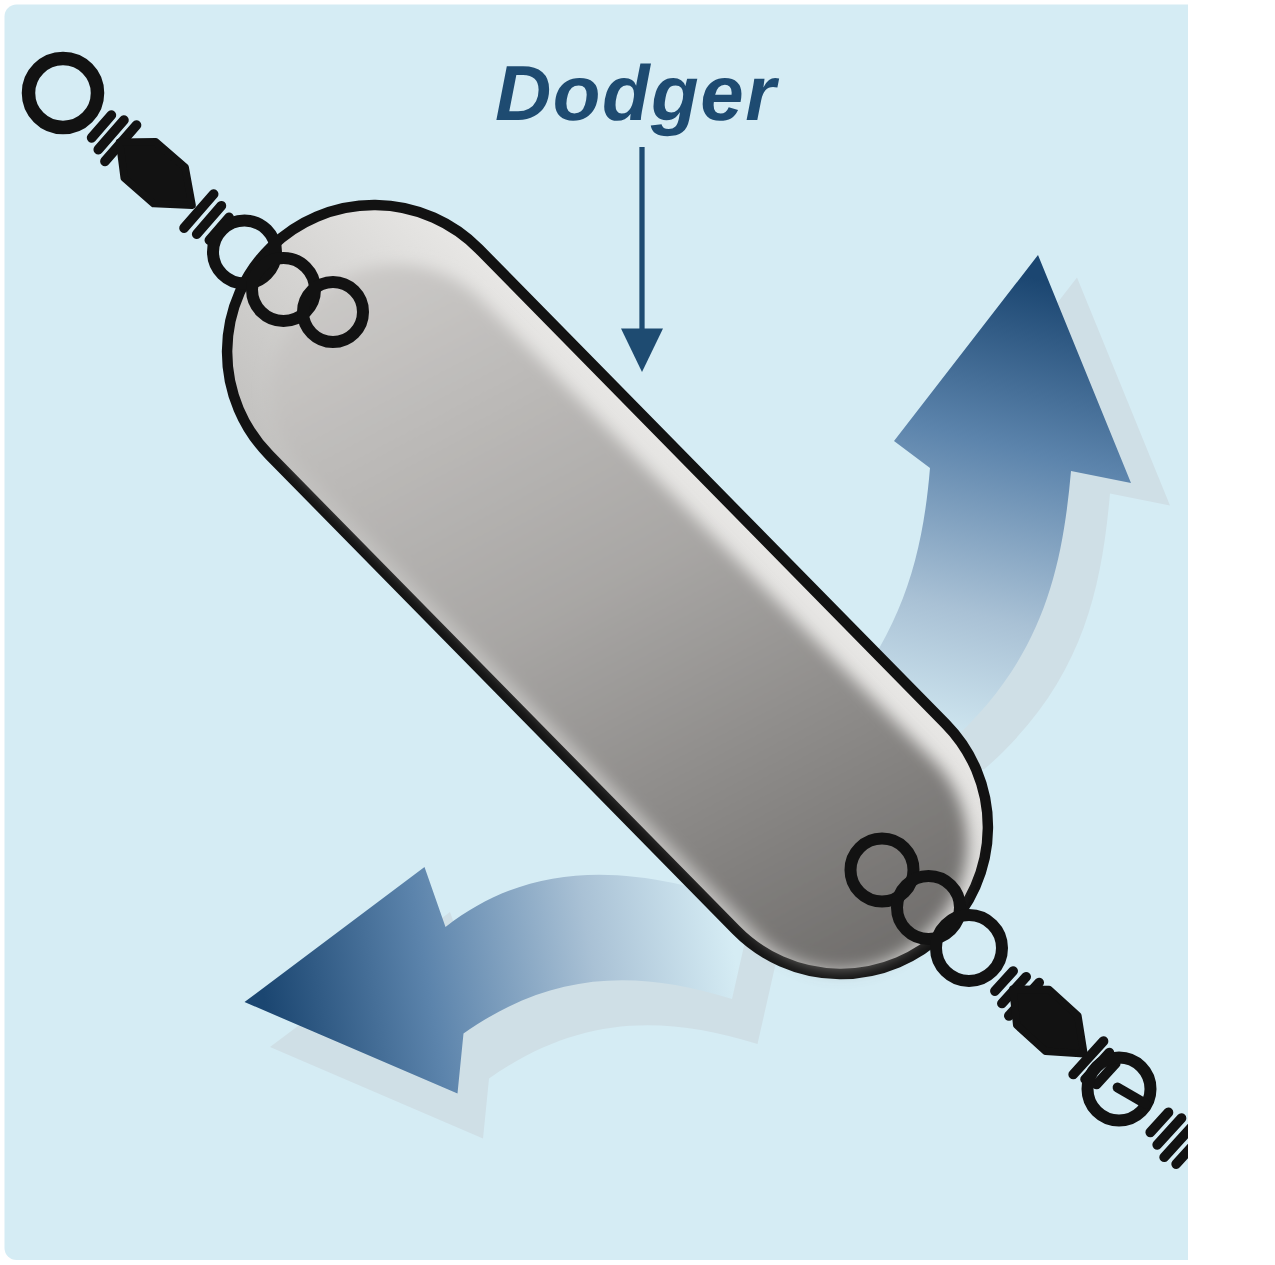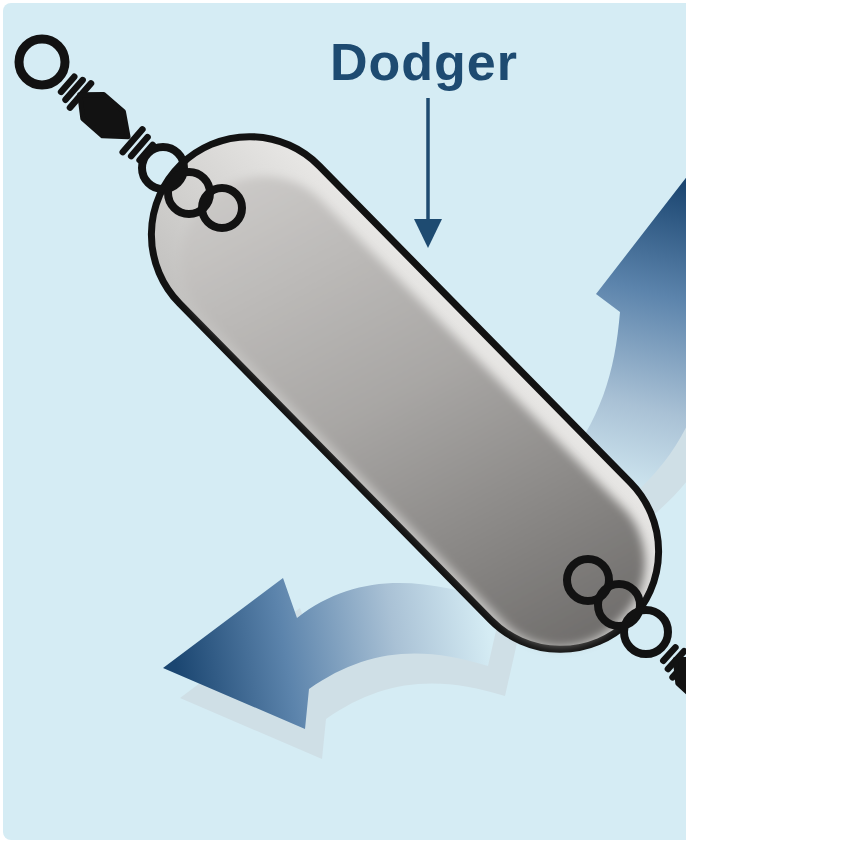--- a/index.html
+++ b/index.html
@@ -1,21 +1,22 @@
 <!DOCTYPE html>
 <html style="--color-background: #d5ecf4; --color-frame: #ffffff; --color-label: #1e4b71; --color-arrow-dark: #1b4671; --color-arrow-mid: #5c84ac; --color-arrow-light: #a9c1d5; --color-arrow-fade: #d5ecf4; --color-arrow-shadow: #cfdfe6; --color-hardware: #121212; --color-body-outline: #121212; --color-body-edge-light: #e8e7e5; --color-body-edge-dark: #c2c1bf; --color-body-face-light: #cac8c6; --color-body-face-mid: #a8a6a4; --color-body-face-dark: #6e6c6a;"><head>
 <meta charset="utf-8">
 <style>
   html,body{margin:0;padding:0;background:#ffffff;}
   .stage{
     position:relative;
-    width:686px;height:843px;
+    width:792px;height:843px;
     background:var(--color-frame,#fff);
     font-family:"Liberation Sans",sans-serif;
     overflow:hidden;
+    font-style:italic;
   }
   svg{display:block;}
   .bg-rect{fill:var(--color-background);}
   .ring{fill:none;stroke:var(--color-hardware);}
   .tick{stroke:var(--color-hardware);stroke-linecap:round;fill:none;}
   .barrel{fill:var(--color-hardware);stroke:var(--color-hardware);stroke-width:5;stroke-linejoin:round;}
   .wireline{stroke:var(--color-hardware);stroke-linecap:round;fill:none;}
   .arrow-shadow{fill:var(--color-arrow-shadow);}
   .body-outer{stroke:var(--color-body-outline);stroke-width:7;}
   .label-text{

